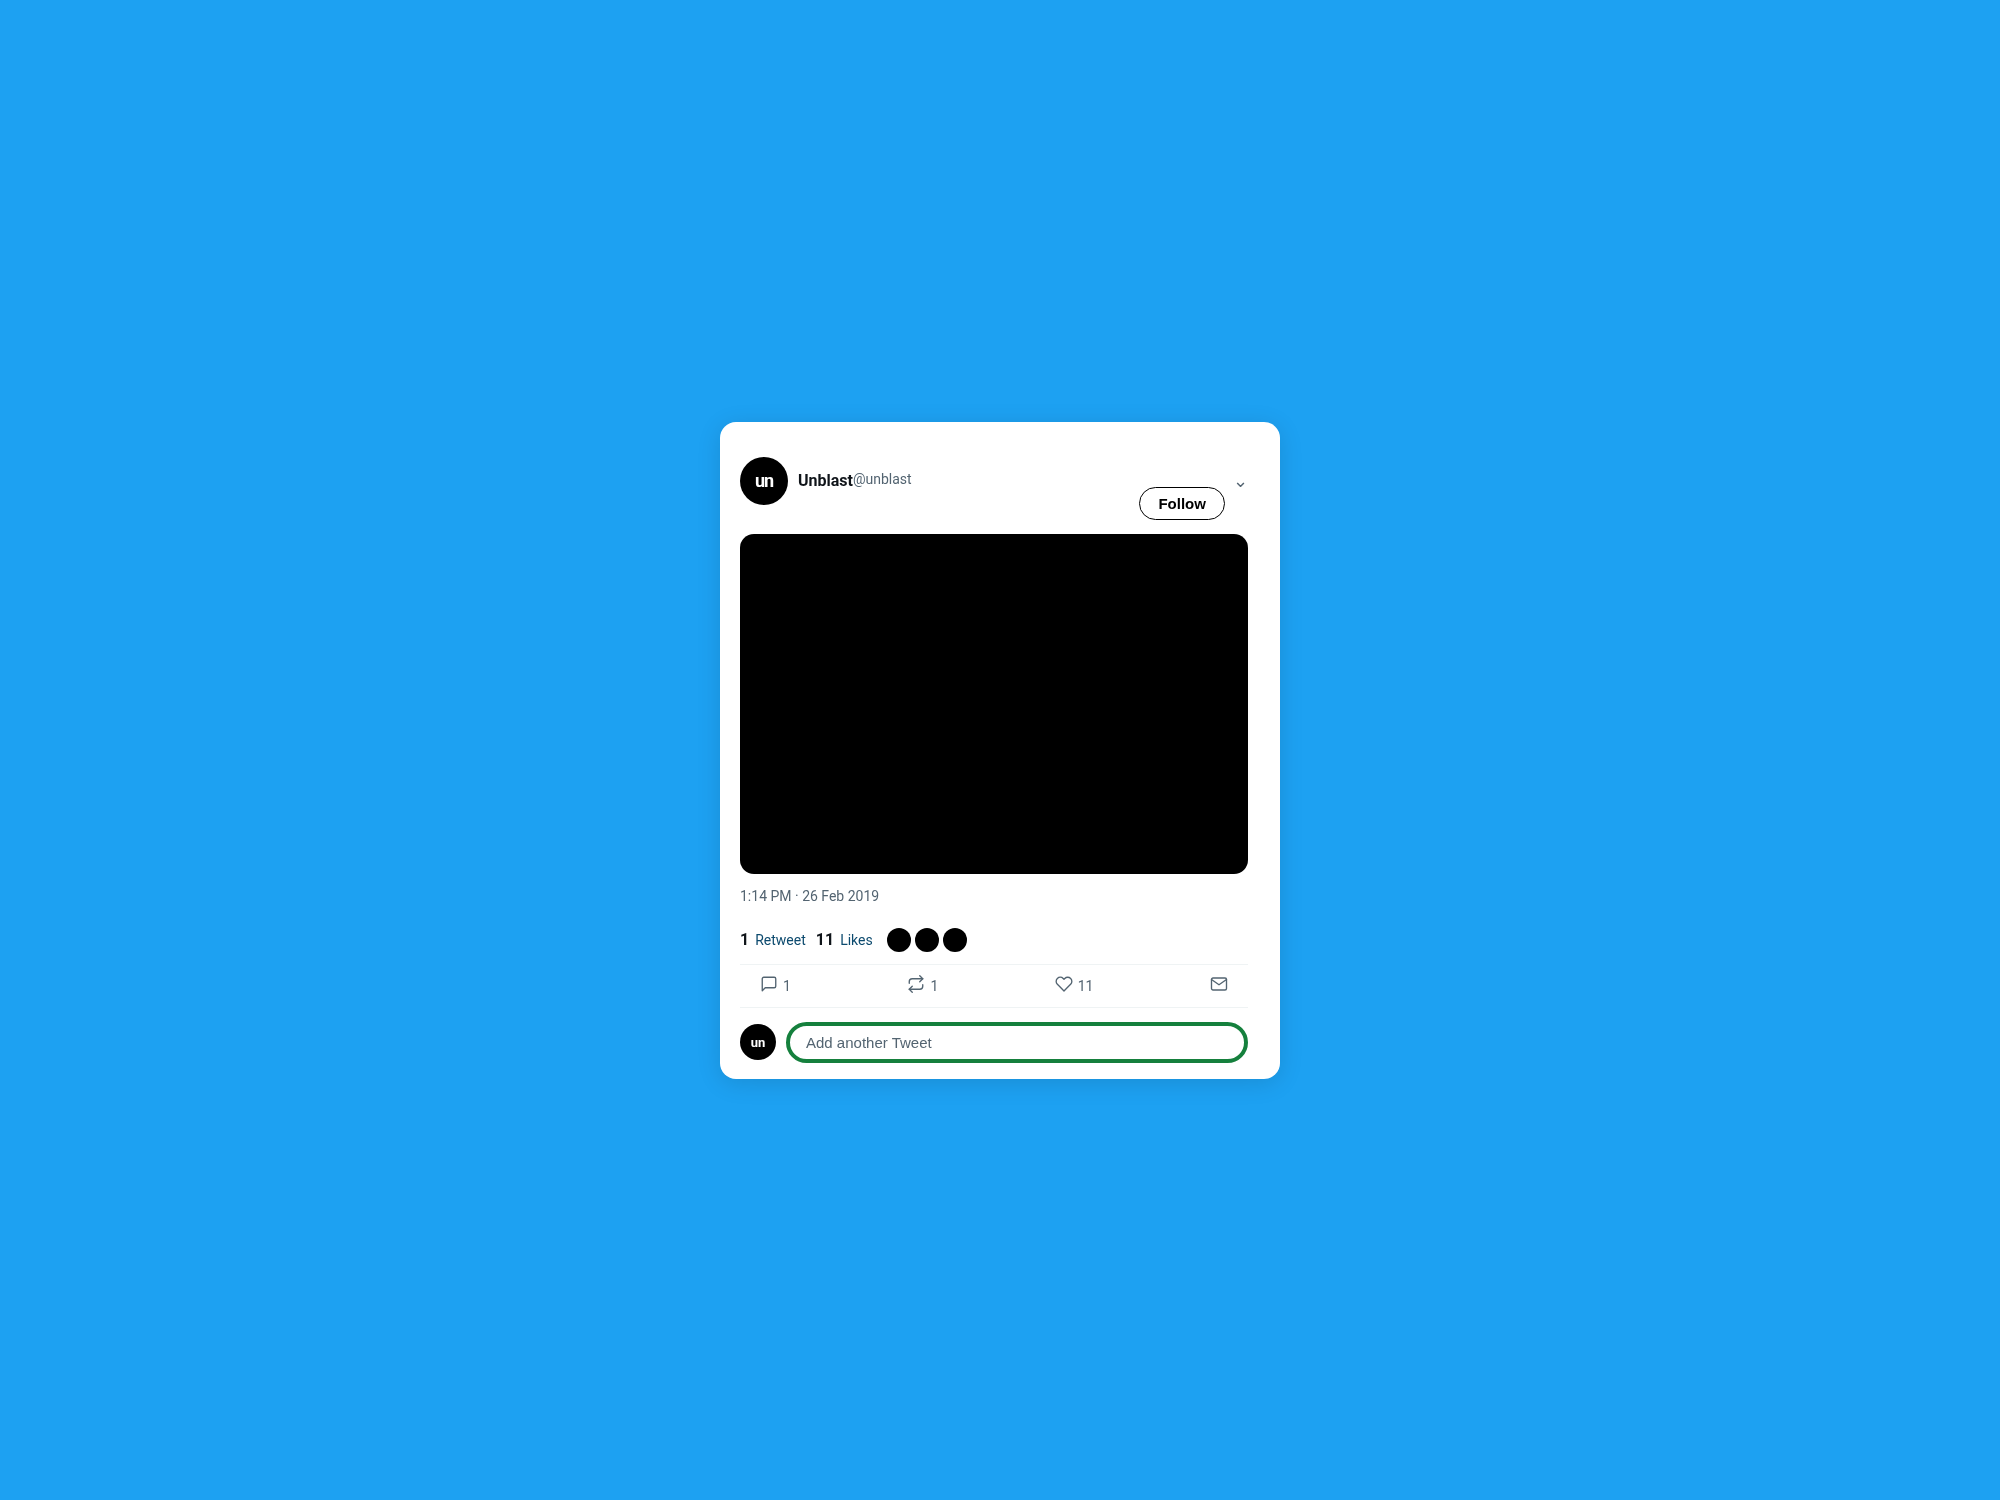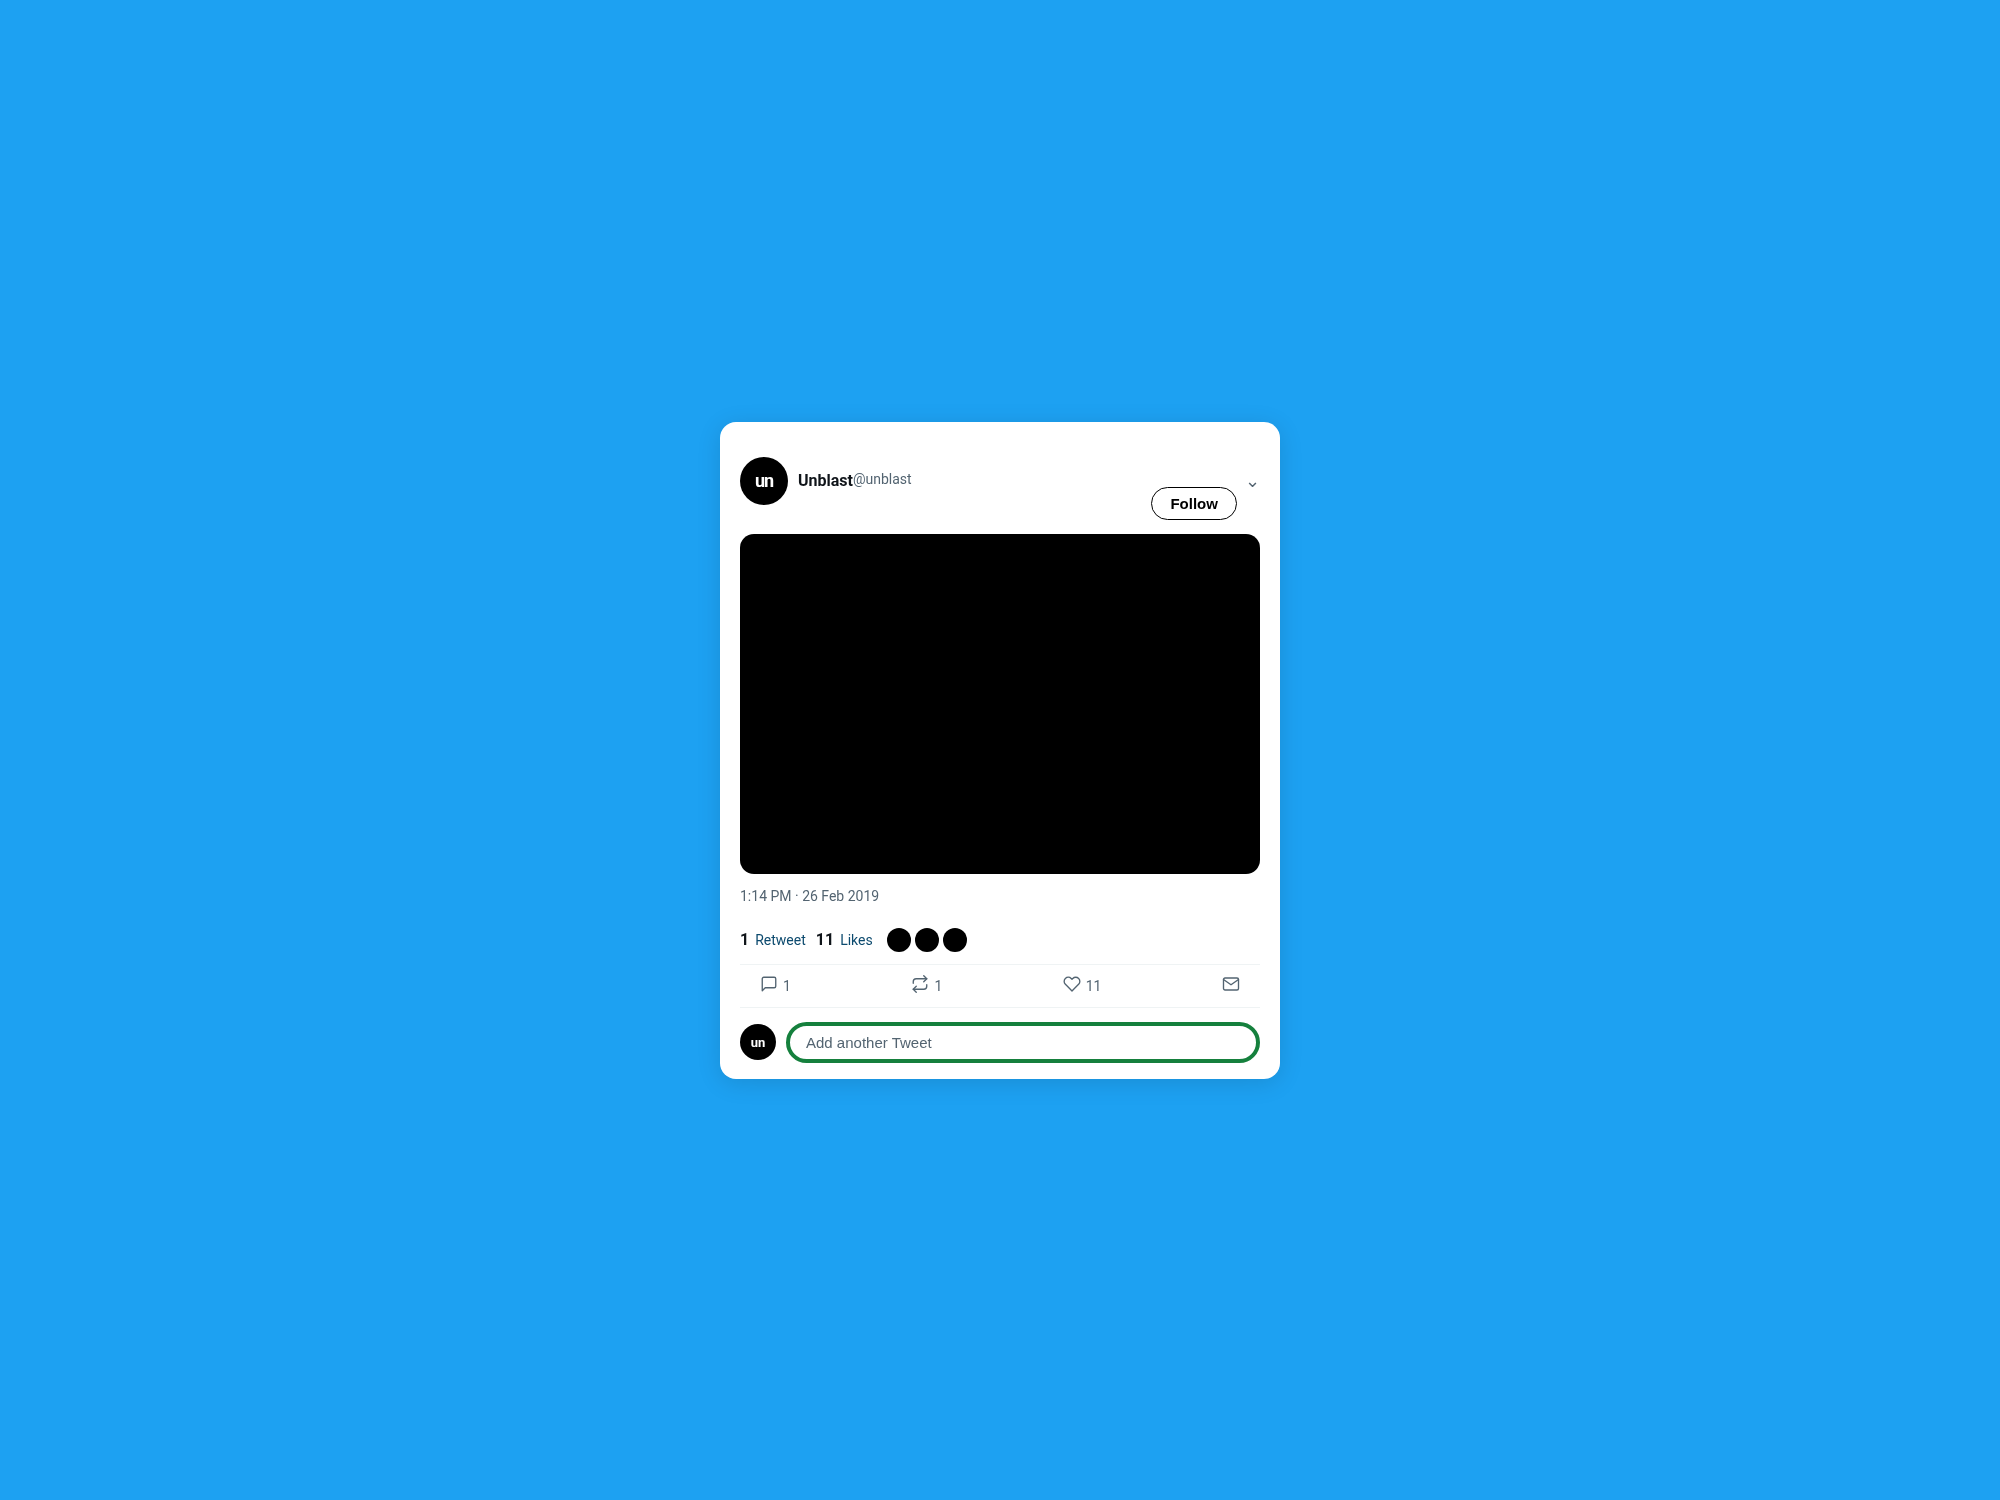--- a/index.html
+++ b/index.html
@@ -15,21 +15,21 @@
       display: flex;
       align-items: center;
       justify-content: center;
       font-family: -apple-system, BlinkMacSystemFont, "Segoe UI", Roboto, Helvetica, Arial, sans-serif;
     }
 
     .tweet-card {
       background: #ffffff;
       border-radius: 16px;
       width: 560px;
-      padding: 20px 20px 0 20px;
+      padding: 20px 32px 0 20px;
       box-shadow: 0 4px 24px rgba(0,0,0,0.12);
     }
 
     .tweet-header {
       display: flex;
       align-items: center;
       justify-content: space-between;
       margin-bottom: 14px;
     }
 

